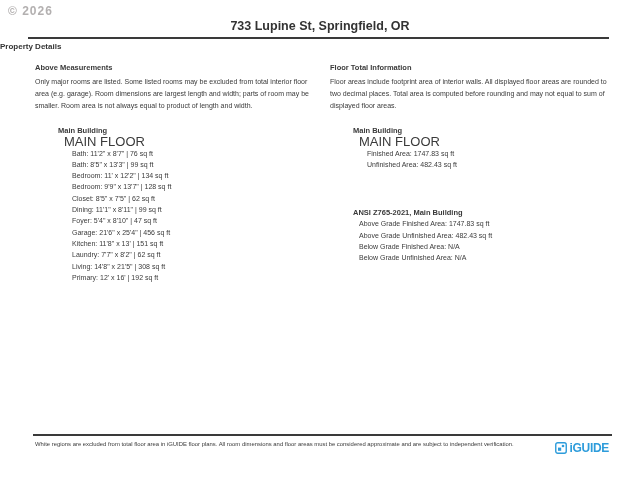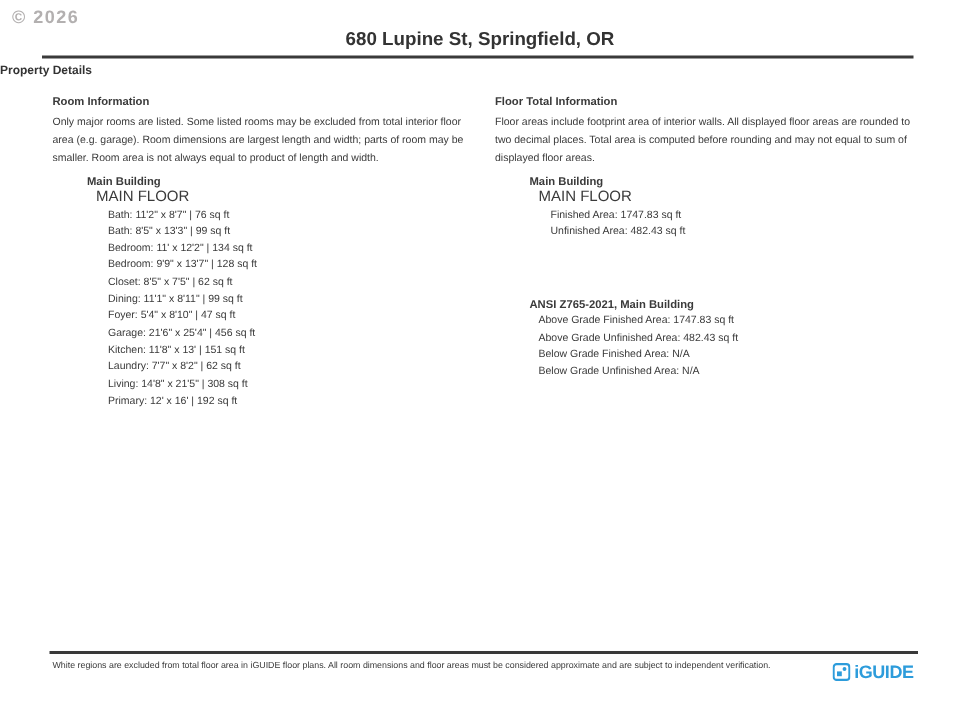--- a/index.html
+++ b/index.html
@@ -26,23 +26,23 @@
     text-align: left; font-size: 8px; font-weight: bold; color: #333;
   }
 
   .col { position: absolute; top: 63px; }
   .col-left  { left: 35px;  width: 288px; }
   .col-right { left: 330px; width: 288px; }
 
   .section-heading { font-size: 7.5px; font-weight: bold; margin-bottom: 4px; }
   .section-desc { font-size: 7px; line-height: 12px; }
 
-  .listing { margin-top: 3px; }
+  .listing { margin-top: 13px; }
   .building-name { font-size: 7.5px; font-weight: bold; margin-left: 23px; line-height: 11.3px; }
-  .floor-name { font-size: 10px; margin-left: 29px; line-height: 11.3px; }
+  .floor-name { font-size: 13px; margin-left: 29px; line-height: 11.3px; }
   .room-line, .area-line { font-size: 7px; margin-left: 37px; line-height: 11.3px; }
 
   .ansi-block { margin-top: 37px; }
   .ansi-heading { font-size: 7.5px; font-weight: bold; margin-left: 23px; line-height: 11.3px; }
   .ansi-line { font-size: 7px; margin-left: 29px; line-height: 11.3px; }
 
   .footer-rule {
     position: absolute; top: 434px; left: 33px; width: 579px; height: 2px;
     background: #3a3a3a;
   }
@@ -56,26 +56,26 @@
   }
   .logo-text { font-size: 12px; font-weight: bold; letter-spacing: -0.3px; }
 </style>
 </head>
 <body>
 
 <div class="page">
 
   <div class="watermark">© 2026</div>
 
-  <div class="title">680 Lupine St, Springfield, OR</div>
+  <div class="title">733 Lupine St, Springfield, OR</div>
   <div class="title-rule"></div>
   <div class="subtitle">Property Details</div>
 
   <div class="col col-left">
-    <div class="section-heading">Room Information</div>
+    <div class="section-heading">Above Measurements</div>
     <div class="section-desc">Only major rooms are listed. Some listed rooms may be excluded from total interior floor area (e.g. garage). Room dimensions are largest length and width; parts of room may be smaller. Room area is not always equal to product of length and width.</div>
     <div class="listing">
       <div class="building-name">Main Building</div>
       <div class="floor-name">MAIN FLOOR</div>
       <div class="room-line">Bath: 11'2" x 8'7" | 76 sq ft</div>
       <div class="room-line">Bath: 8'5" x 13'3" | 99 sq ft</div>
       <div class="room-line">Bedroom: 11' x 12'2" | 134 sq ft</div>
       <div class="room-line">Bedroom: 9'9" x 13'7" | 128 sq ft</div>
       <div class="room-line">Closet: 8'5" x 7'5" | 62 sq ft</div>
       <div class="room-line">Dining: 11'1" x 8'11" | 99 sq ft</div>

